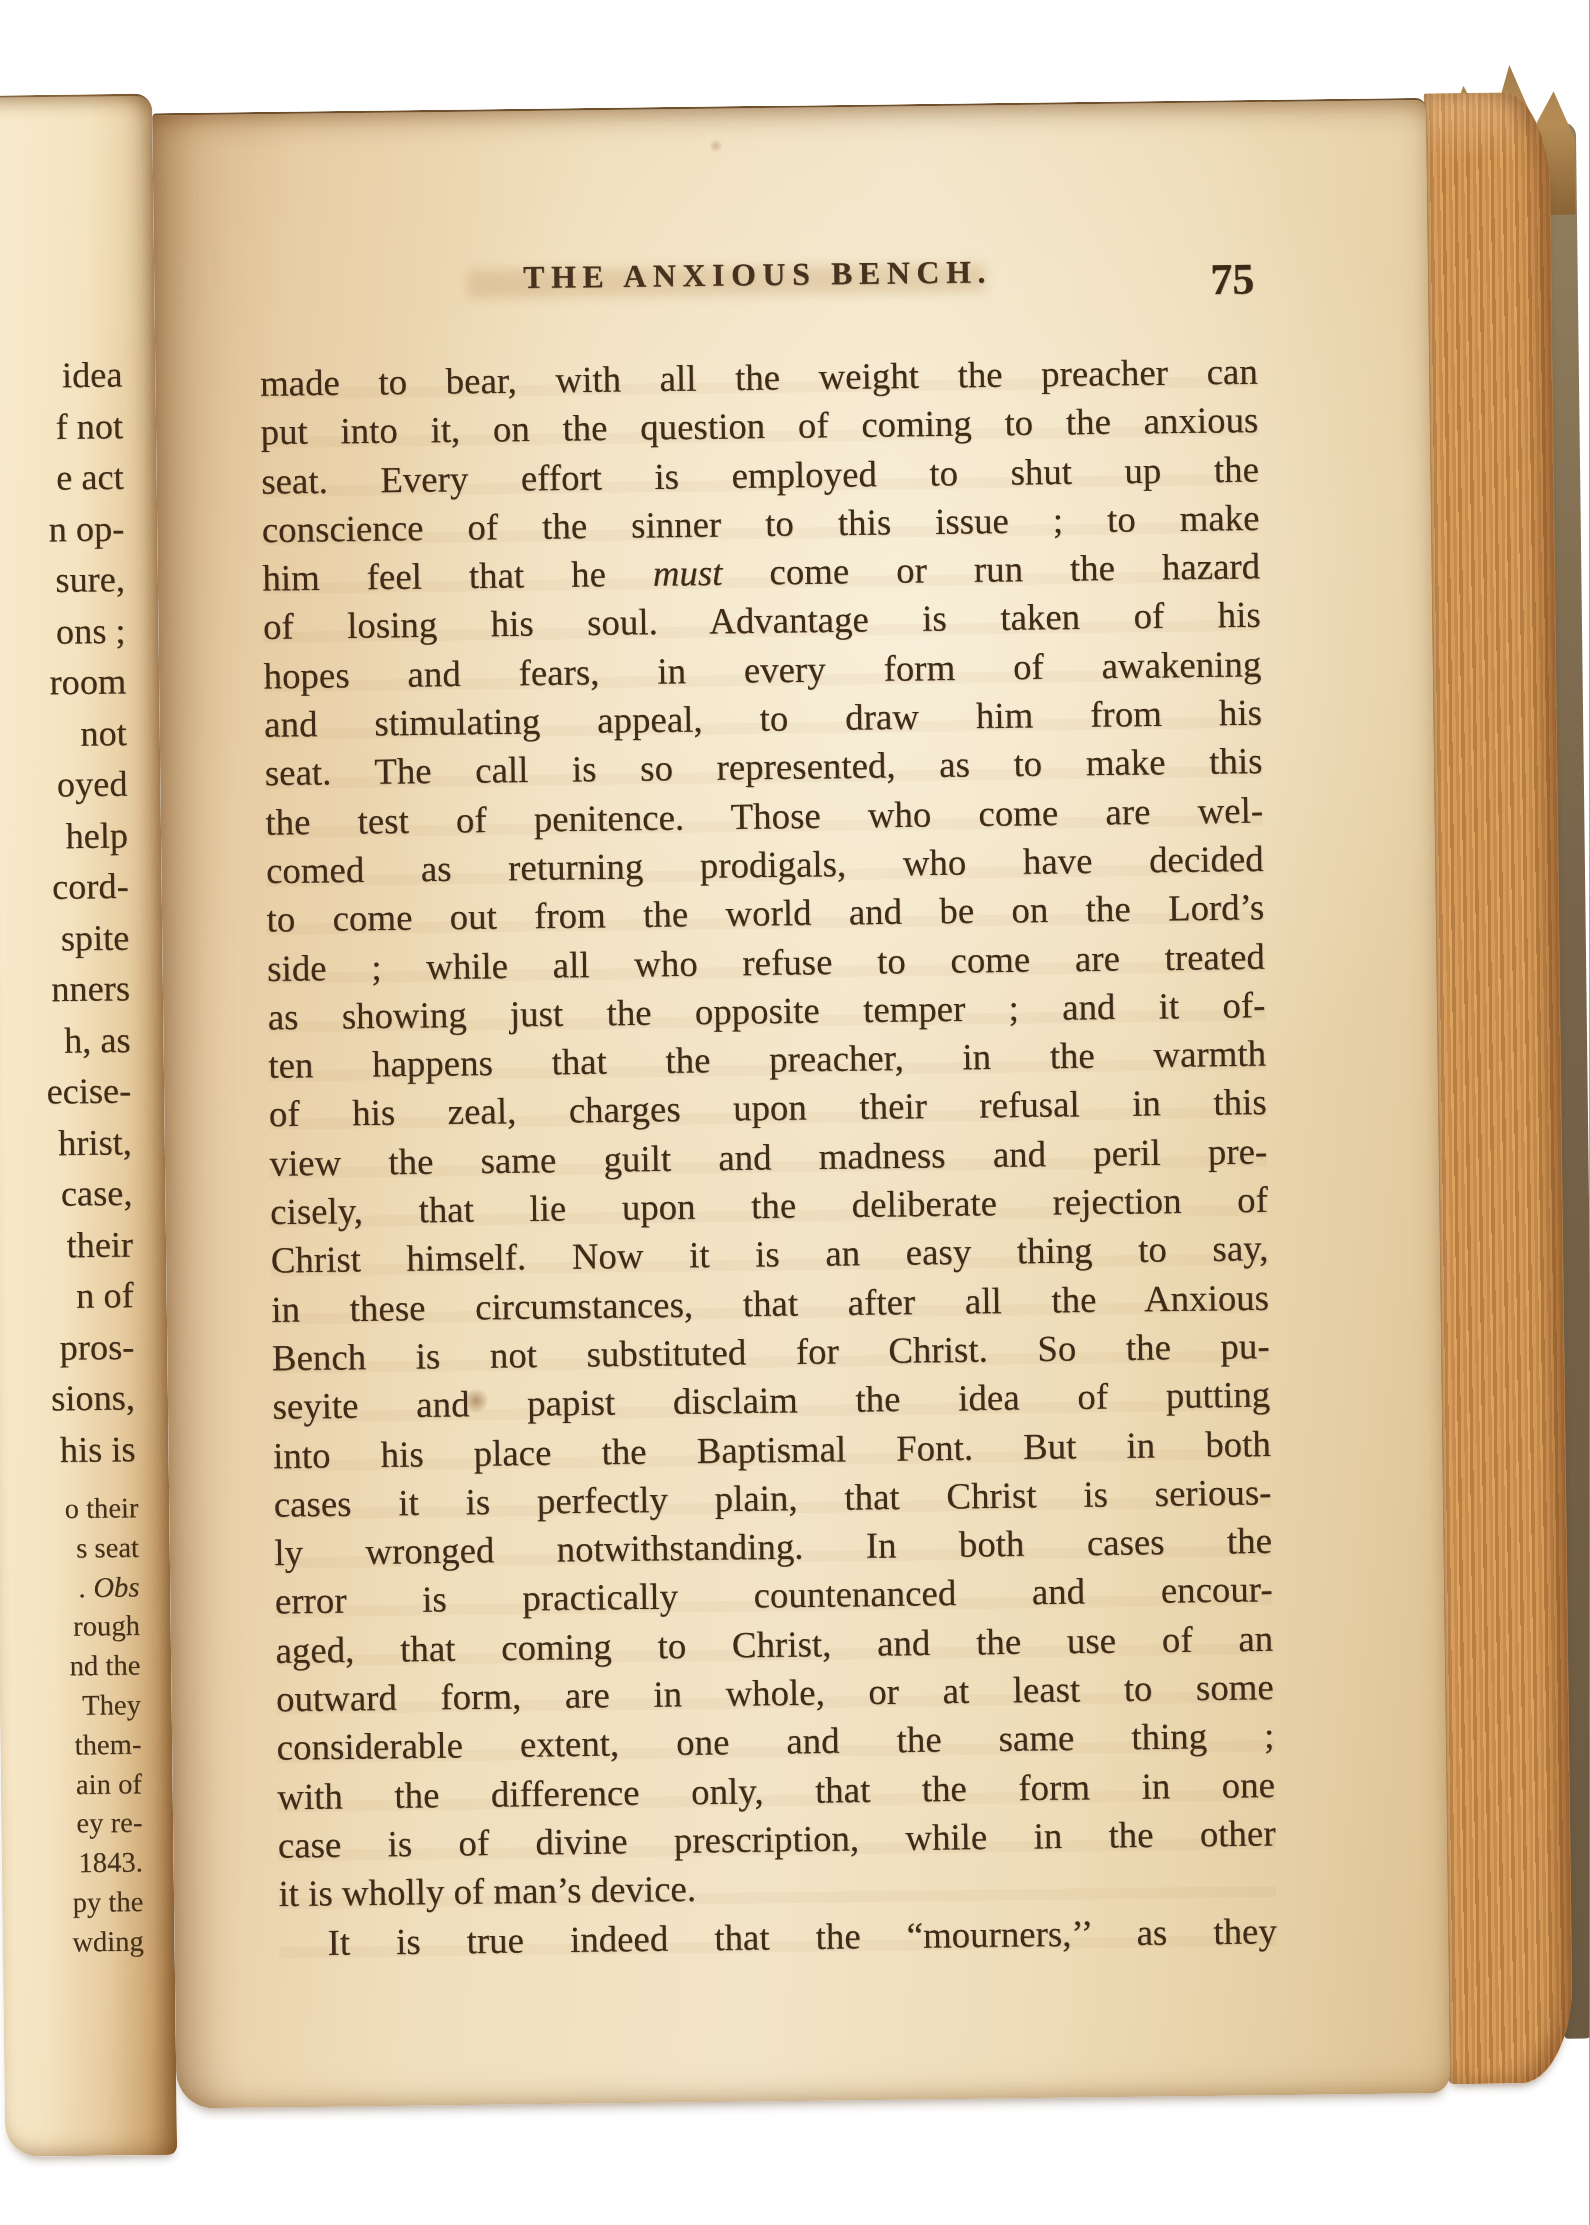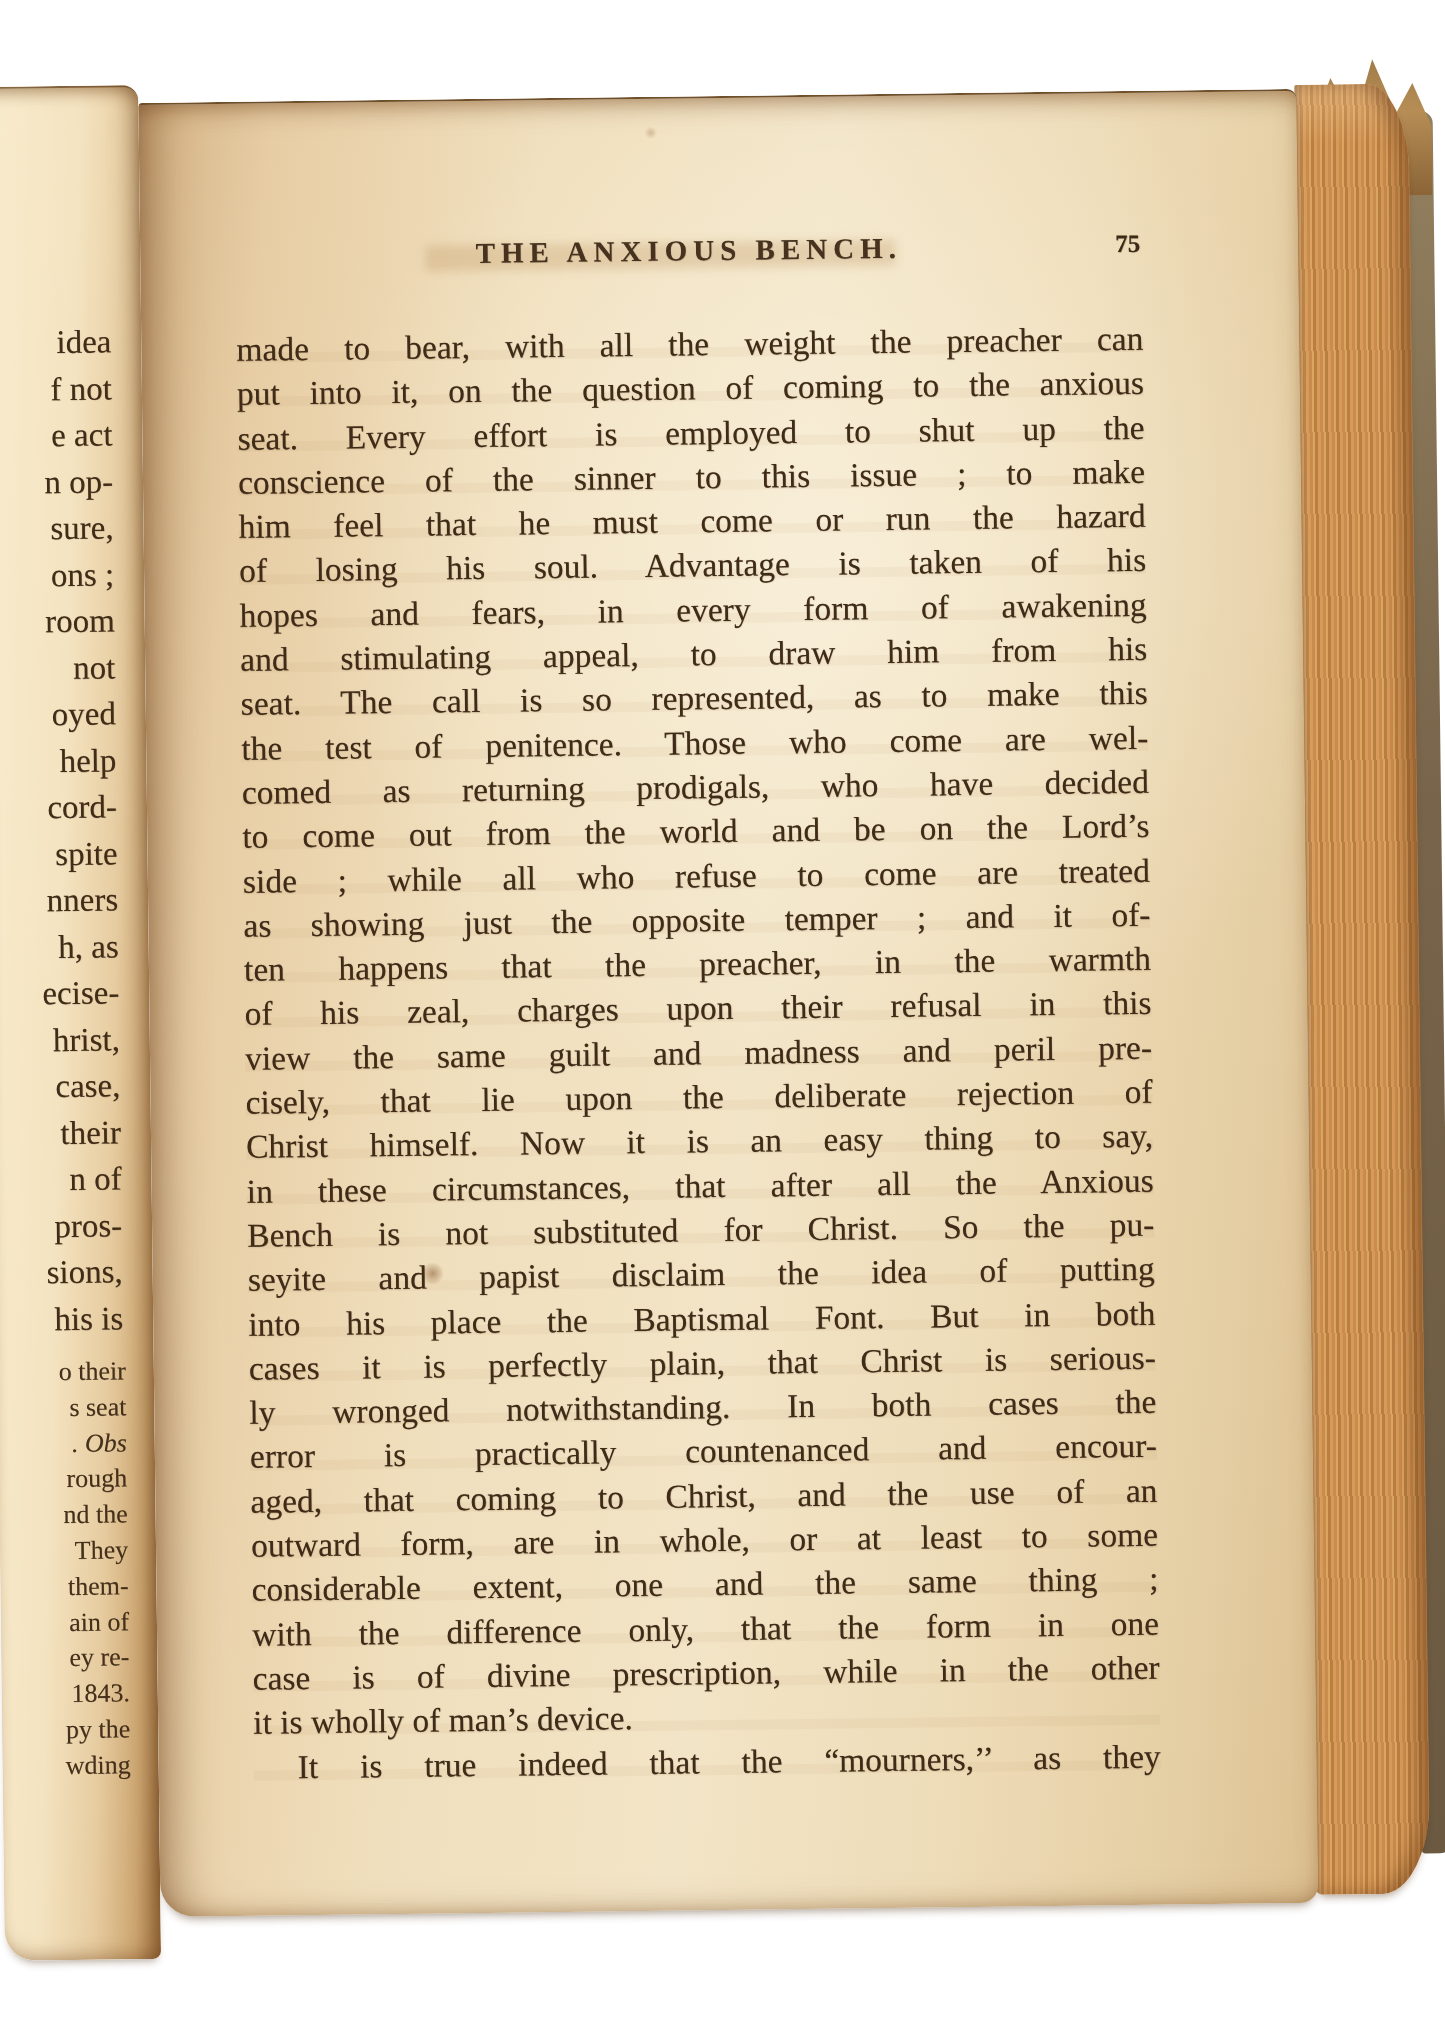--- a/index.html
+++ b/index.html
@@ -97,35 +97,35 @@
     background:rgba(170,120,60,.22);filter:blur(5px);
   }
   .rh-title{
     position:relative;
     font-size:29px;font-weight:700;letter-spacing:6px;
     color:#46321e;text-shadow:.4px .4px .8px rgba(70,50,30,.45);
     white-space:pre;
   }
   .rh-num{
     position:absolute;right:2px;top:1px;
-    font-size:25px;font-weight:700;color:#3c2a17;
+    font-size:40px;font-weight:700;color:#3c2a17;
     text-shadow:.4px .4px .8px rgba(60,42,23,.5);
   }
   .text{
     position:absolute;left:95px;top:224px;width:907px;
     font-size:33.5px;line-height:44.3px;color:#3f2b17;
     text-shadow:.3px .3px .8px rgba(64,44,24,.5);
     background:repeating-linear-gradient(180deg,
       rgba(150,100,45,.055) 0 10px,rgba(150,100,45,0) 10px 44.3px);
     background-position:0 25px;
   }
   .ln{text-align:justify;text-align-last:justify;white-space:normal;}
   .ln.endline{text-align:left;text-align-last:left;}
   .ln.newpar{text-indent:44px;}
-  .it{}
+  .it{font-style:italic;}
 </style>
 </head>
 <body>
 
 <div class="scene">
   <div class="book">
 
     <div class="left-page">
       <div class="frags-main">
         <div class="frag">idea</div>

